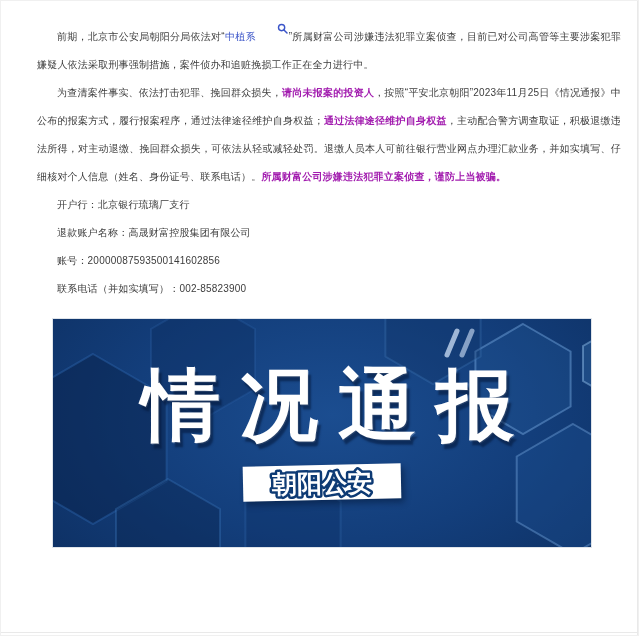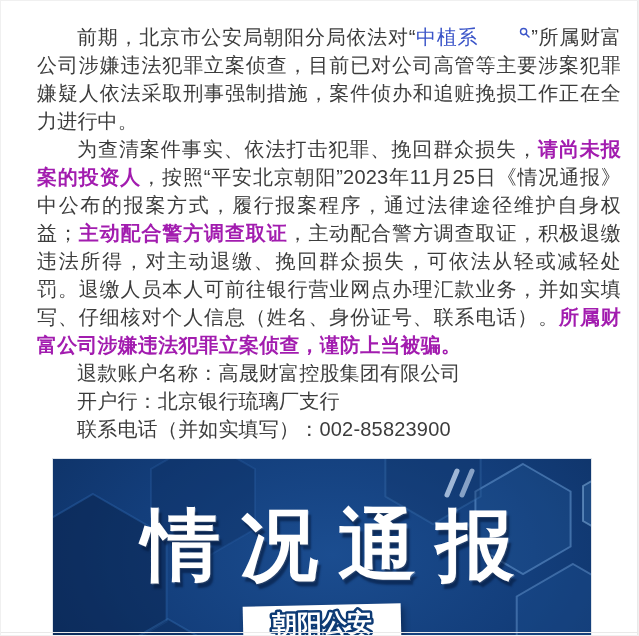--- a/index.html
+++ b/index.html
@@ -6,21 +6,21 @@
   .page{
     position:relative;width:639px;height:636px;background:#ffffff;
     box-sizing:border-box;border:1px solid #f0f0f0;overflow:hidden;
     font-family:"Liberation Sans",sans-serif;
   }
   .edge-bottom{position:absolute;left:0;right:0;top:631px;height:1px;background:#e9e9e9;}
   .edge-right{position:absolute;top:0;bottom:0;right:0;width:1px;background:#e9e9e9;}
 
   .article{
     padding:16px 17px 0 36px;
-    font-size:20px;line-height:28px;color:#3c3c3c;
+    font-size:10px;line-height:28px;color:#3c3c3c;
     text-align:justify;letter-spacing:0.2px;
   }
   .article p{margin:0;text-indent:2em;}
   .article .bold{font-weight:700;color:#a21caf;}
   .entity-link{color:#3a54c8;text-decoration:none;cursor:pointer;}
   .sup-icon{display:inline-block;vertical-align:6px;margin:0 1px;}
 
   .banner{
     position:relative;margin:16px 0 0 52px;width:538px;height:228px;
     overflow:hidden;
@@ -47,26 +47,27 @@
 
 <div class="page">
 
   <div class="article">
 
     <p><span>前期，北京市公安局朝阳分局依法对“</span><a class="entity-link"><span>中植系</span><span class="sup-icon"><svg width="11" height="11" viewBox="0 0 11 11">
               <circle cx="4.6" cy="4.6" r="3.1" fill="none" stroke="#3a54c8" stroke-width="1.4"></circle>
               <line x1="7" y1="7" x2="10" y2="10" stroke="#3a54c8" stroke-width="1.5" stroke-linecap="round"></line>
             </svg></span></a><span>”所属财富公司涉嫌违法犯罪立案侦查，目前已对公司高管等主要涉案犯罪嫌疑人依法采取刑事强制措施，案件侦办和追赃挽损工作正在全力进行中。</span></p>
 
-    <p><span>为查清案件事实、依法打击犯罪、挽回群众损失，</span><span class="bold">请尚未报案的投资人</span><span>，按照“平安北京朝阳”2023年11月25日《情况通报》中公布的报案方式，履行报案程序，通过法律途径维护自身权益；</span><span class="bold">主动配合警方调查取证</span><span>，主动配合警方调查取证，积极退缴违法所得，对主动退缴、挽回群众损失，可依法从轻或减轻处罚。退缴人员本人可前往银行营业网点办理汇款业务，并如实填写、仔细核对个人信息（姓名、身份证号、联系电话）。</span><span class="bold">所属财富公司涉嫌违法犯罪立案侦查，谨防上当被骗。</span></p>
+    <p><span>为查清案件事实、依法打击犯罪、挽回群众损失，</span><span class="bold">请尚未报案的投资人</span><span>，按照“平安北京朝阳”2023年11月25日《情况通报》中公布的报案方式，履行报案程序，通过法律途径维护自身权益；</span><span class="bold">通过法律途径维护自身权益</span><span>，主动配合警方调查取证，积极退缴违法所得，对主动退缴、挽回群众损失，可依法从轻或减轻处罚。退缴人员本人可前往银行营业网点办理汇款业务，并如实填写、仔细核对个人信息（姓名、身份证号、联系电话）。</span><span class="bold">所属财富公司涉嫌违法犯罪立案侦查，谨防上当被骗。</span></p>
+
+    <p><span>开户行：</span><span>北京银行琉璃厂支行</span></p>
 
     <p><span>退款账户名称：</span><span>高晟财富控股集团有限公司</span></p>
 
-    <p><span>开户行：</span><span>北京银行琉璃厂支行</span></p>
-
+    <p><span>账号：</span><span>20000087593500141602856</span></p>
 
     <p><span>联系电话（并如实填写）：</span><span>002-85823900</span></p>
 
   </div>
 
   <div class="banner">
 
     <svg class="hex-layer" viewBox="0 0 538 228">
 
       <polygon points="40,35 113.6,77.5 113.6,162.5 40,205 -33.6,162.5 -33.6,77.5" fill="rgba(8,34,74,0.45)" stroke="rgba(45,100,170,0.45)" stroke-width="2"></polygon>

